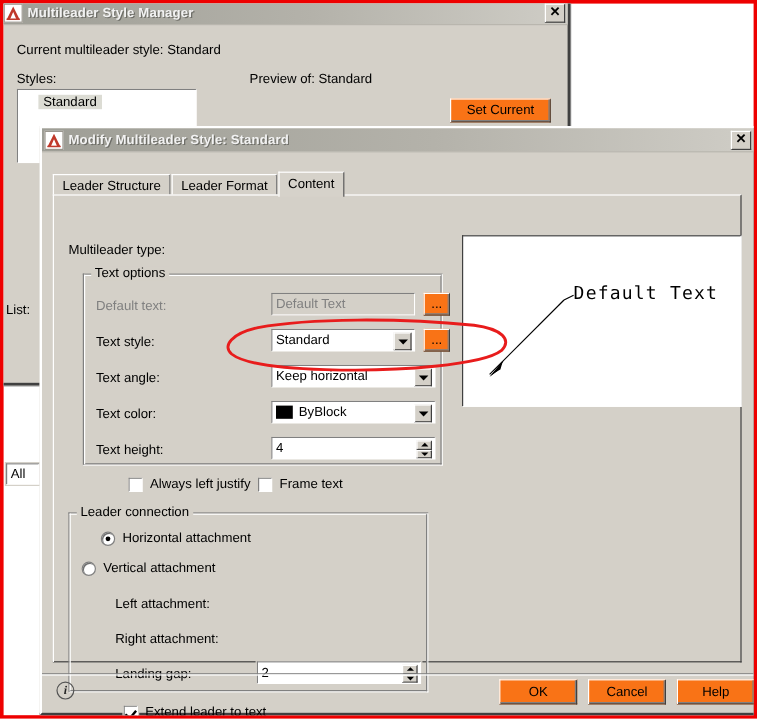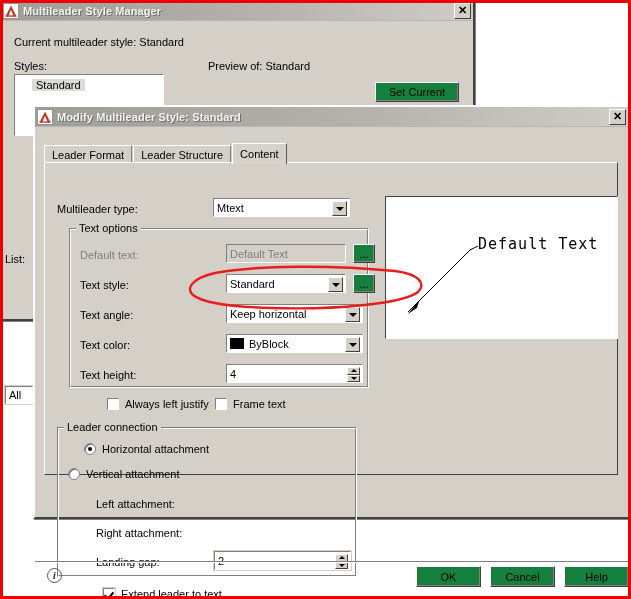--- a/index.html
+++ b/index.html
@@ -109,21 +109,21 @@
     border-left: 1px solid #ffffff;
     border-right: 1px solid #404040;
     border-bottom: 1px solid #404040;
     display: flex; align-items: center; justify-content: center;
   }
   .spin s { display:block; width:0; height:0; border-left:3px solid transparent; border-right:3px solid transparent; }
   .spin .up s { border-bottom: 3px solid #000; }
   .spin .dn s { border-top: 3px solid #000; }
 
   .btn {
-    background: #15803d;
+    background: #f97316;
     border-top: 1px solid #ffffff;
     border-left: 1px solid #ffffff;
     border-right: 1px solid #404040;
     border-bottom: 1px solid #404040;
     font-size: 11px; color: #000;
     display: flex; align-items: center; justify-content: center;
     cursor: pointer; position: relative;
   }
   .btn::after {
     content: ""; position: absolute;
@@ -182,21 +182,21 @@
     left: 3px; top: 3px; width: 4px; height: 4px;
     border-radius: 50%; background: #000;
   }
   .row { position: absolute; display: flex; align-items: center; gap: 6px; }
 
   
   #mls { left: -4px; top: -4px; width: 476px; height: 322px; z-index: 1; }
   #mls .body { position: absolute; left: 0; top: 20px; right: 0; bottom: 0; }
 
   
-  #mod { left: 30px; top: 102px; width: 597px; height: 414px; z-index: 5; }
+  #mod { left: 30px; top: 102px; width: 597px; height: 491px; z-index: 5; }
   #mod .body { position: absolute; left: 0; top: 20px; right: 0; bottom: 0; }
 
   .tabstrip { position: absolute; left: 9px; top: 16px; height: 20px; display: flex; align-items: flex-end; }
   .tab {
     height: 18px; padding: 0 7px;
     font-size: 11px; color: #000;
     background: #d4d0c8;
     border-top: 1px solid #ffffff;
     border-left: 1px solid #ffffff;
     border-right: 1px solid #808080;
@@ -296,39 +296,33 @@
       </span>
       <span class="title-text">Modify Multileader Style: Standard</span>
       <span class="title-spacer"></span>
       <span class="sysbtn">✕</span>
     </div>
 
     <div class="body">
 
       <div class="tabstrip">
         <div class="tab">
+          <span>Leader Structure</span>
+        </div>
+        <div class="tab">
           <span>Leader Format</span>
-        </div>
-        <div class="tab">
-          <span>Leader Structure</span>
         </div>
         <div class="tab active">
           <span>Content</span>
         </div>
       </div>
 
       <div class="tabpage">
 
         <div class="lbl" style="position:absolute;left:12px;top:40px;">Multileader type:</div>
-        <div class="field" style="position:absolute;left:168px;top:35px;width:137px;height:19px;">
-          <span>Mtext</span>
-          <span class="combo-arrow">
-              <i></i>
-            </span>
-        </div>
 
         <div class="group" style="left:12px;top:65px;width:300px;height:160px;margin-left:12px;">
           <div class="gb"></div>
           <div class="group-title">Text options</div>
 
           <div class="lbl dis" style="position:absolute;left:10px;top:20px;">Default text:</div>
           <div class="field disabled" style="position:absolute;left:156px;top:15px;width:120px;height:19px;">
             <span>Default Text</span>
           </div>
           <div class="btn" style="position:absolute;left:283px;top:15px;width:22px;height:19px;">...</div>

